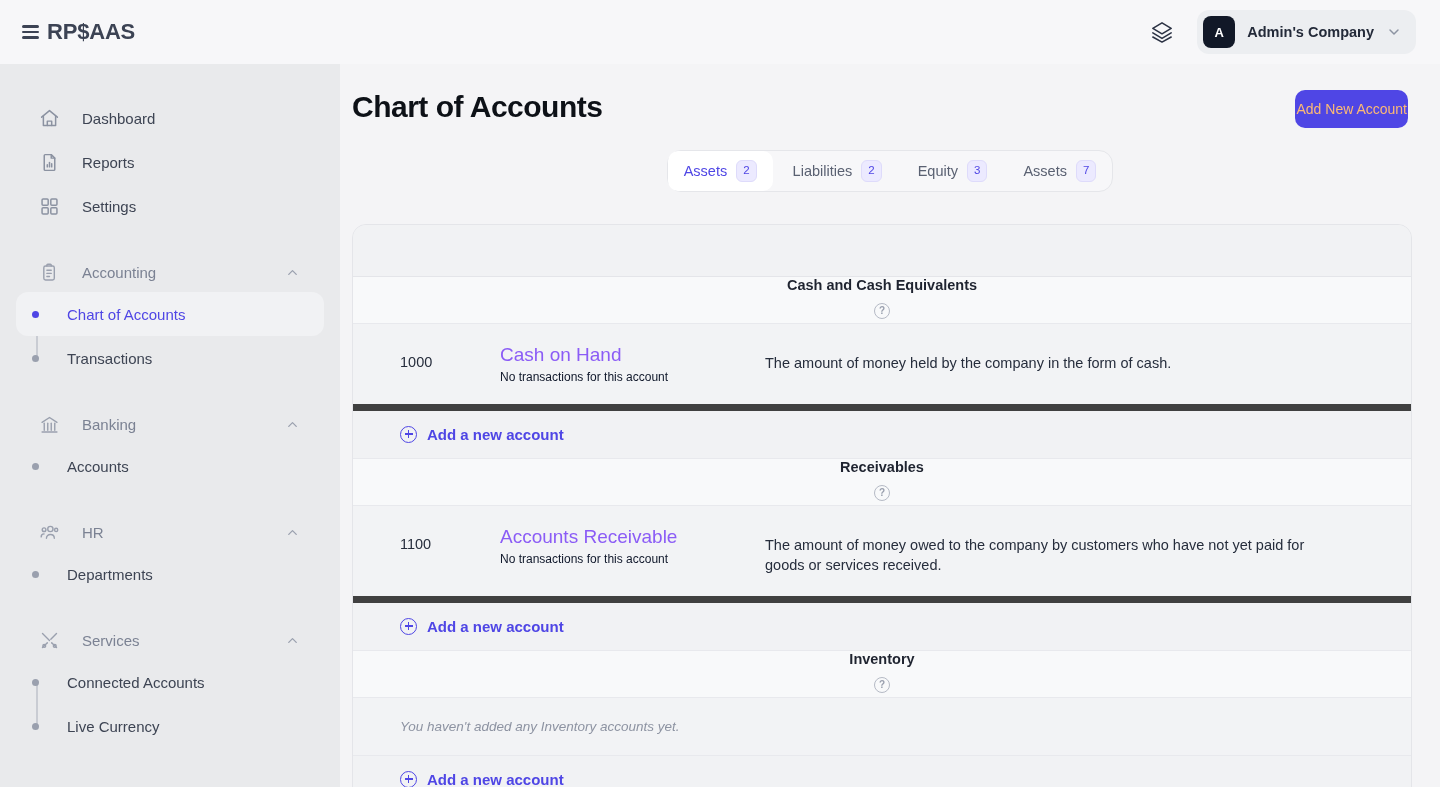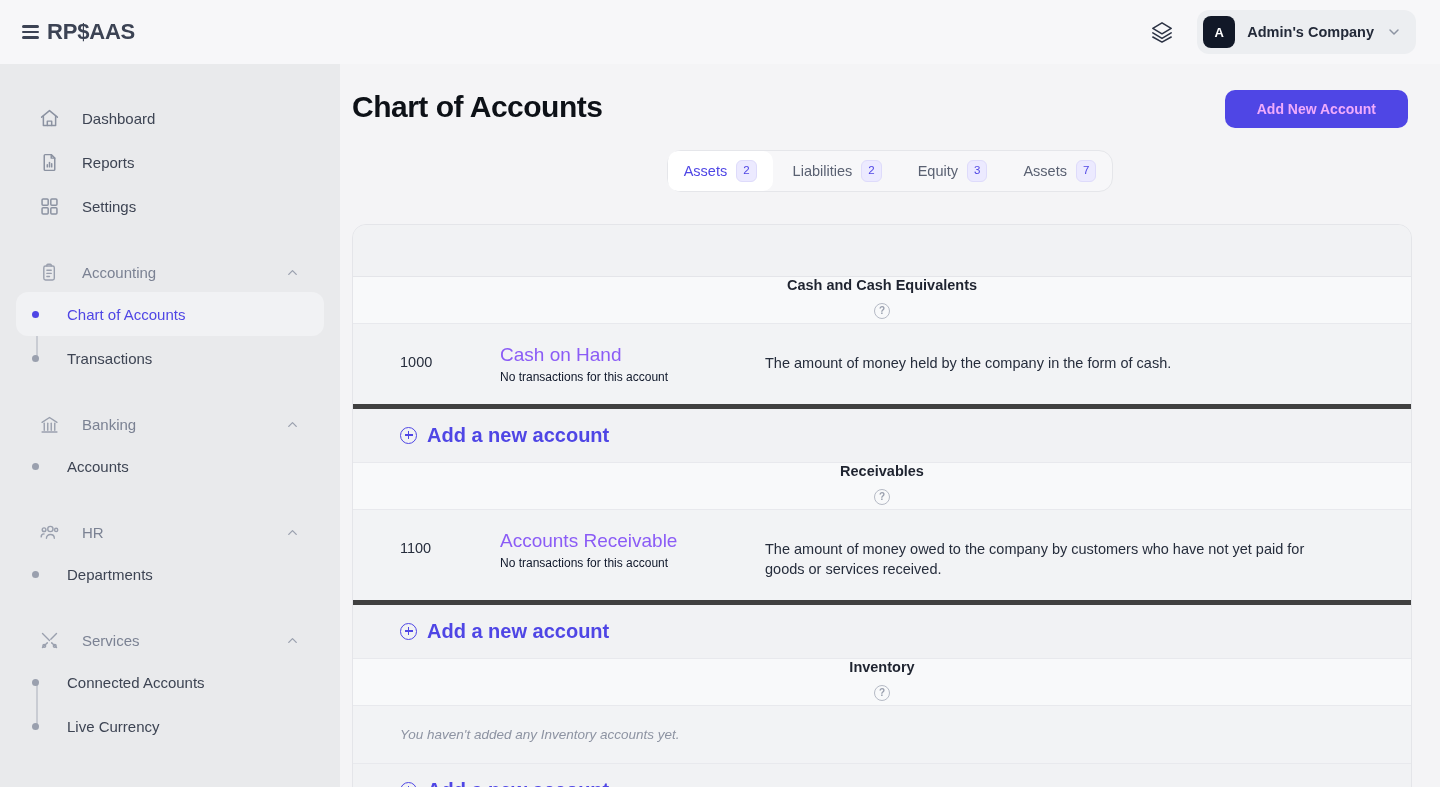--- a/index.html
+++ b/index.html
@@ -172,26 +172,26 @@
     padding: 26px 32px 0 12px;
   }
   .page-title {
     font-size: 30px;
     font-weight: 700;
     letter-spacing: -0.5px;
     color: #0d1117;
   }
   .add-btn {
     background: #4f46e5;
-    color: #f0abfc;
+    color: #fdba74;
     border: none;
     border-radius: 10px;
     font-size: 14px;
-    font-weight: 700;
-    padding: 11px 32px;
+    font-weight: 400;
+    padding: 11px 1px;
     font-family: inherit;
     cursor: pointer;
   }
 
   .tabs-wrap { display: flex; justify-content: center; margin-top: 22px; }
   .tabs {
     display: flex;
     align-items: center;
     gap: 4px;
     background: #f7f7f9;
@@ -255,21 +255,21 @@
     color: #9aa0ae;
     font-size: 10px;
     display: flex; align-items: center; justify-content: center;
     font-weight: 600;
   }
 
   .acct-row {
     display: flex;
     align-items: flex-start;
     background: #f2f3f5;
-    border-bottom: 5px solid #404040;
+    border-bottom: 7px solid #404040;
     padding: 20px 47px;
   }
   .acct-code {
     width: 100px;
     flex: none;
     font-size: 14.5px;
     color: #262d3c;
     padding-top: 10px;
   }
   .acct-name-col { width: 265px; flex: none; }
@@ -294,21 +294,21 @@
   }
 
   .add-row {
     background: #f1f2f4;
     border-bottom: 1px solid #e8e9ed;
     padding: 15px 47px;
     display: flex;
     align-items: center;
     gap: 10px;
     color: #4f46e5;
-    font-size: 20px;
+    font-size: 15px;
     font-weight: 600;
     cursor: pointer;
   }
   .plus-icon {
     width: 17px; height: 17px;
     border-radius: 50%;
     border: 1.4px solid #4f46e5;
     display: flex; align-items: center; justify-content: center;
     position: relative;
     flex: none;

